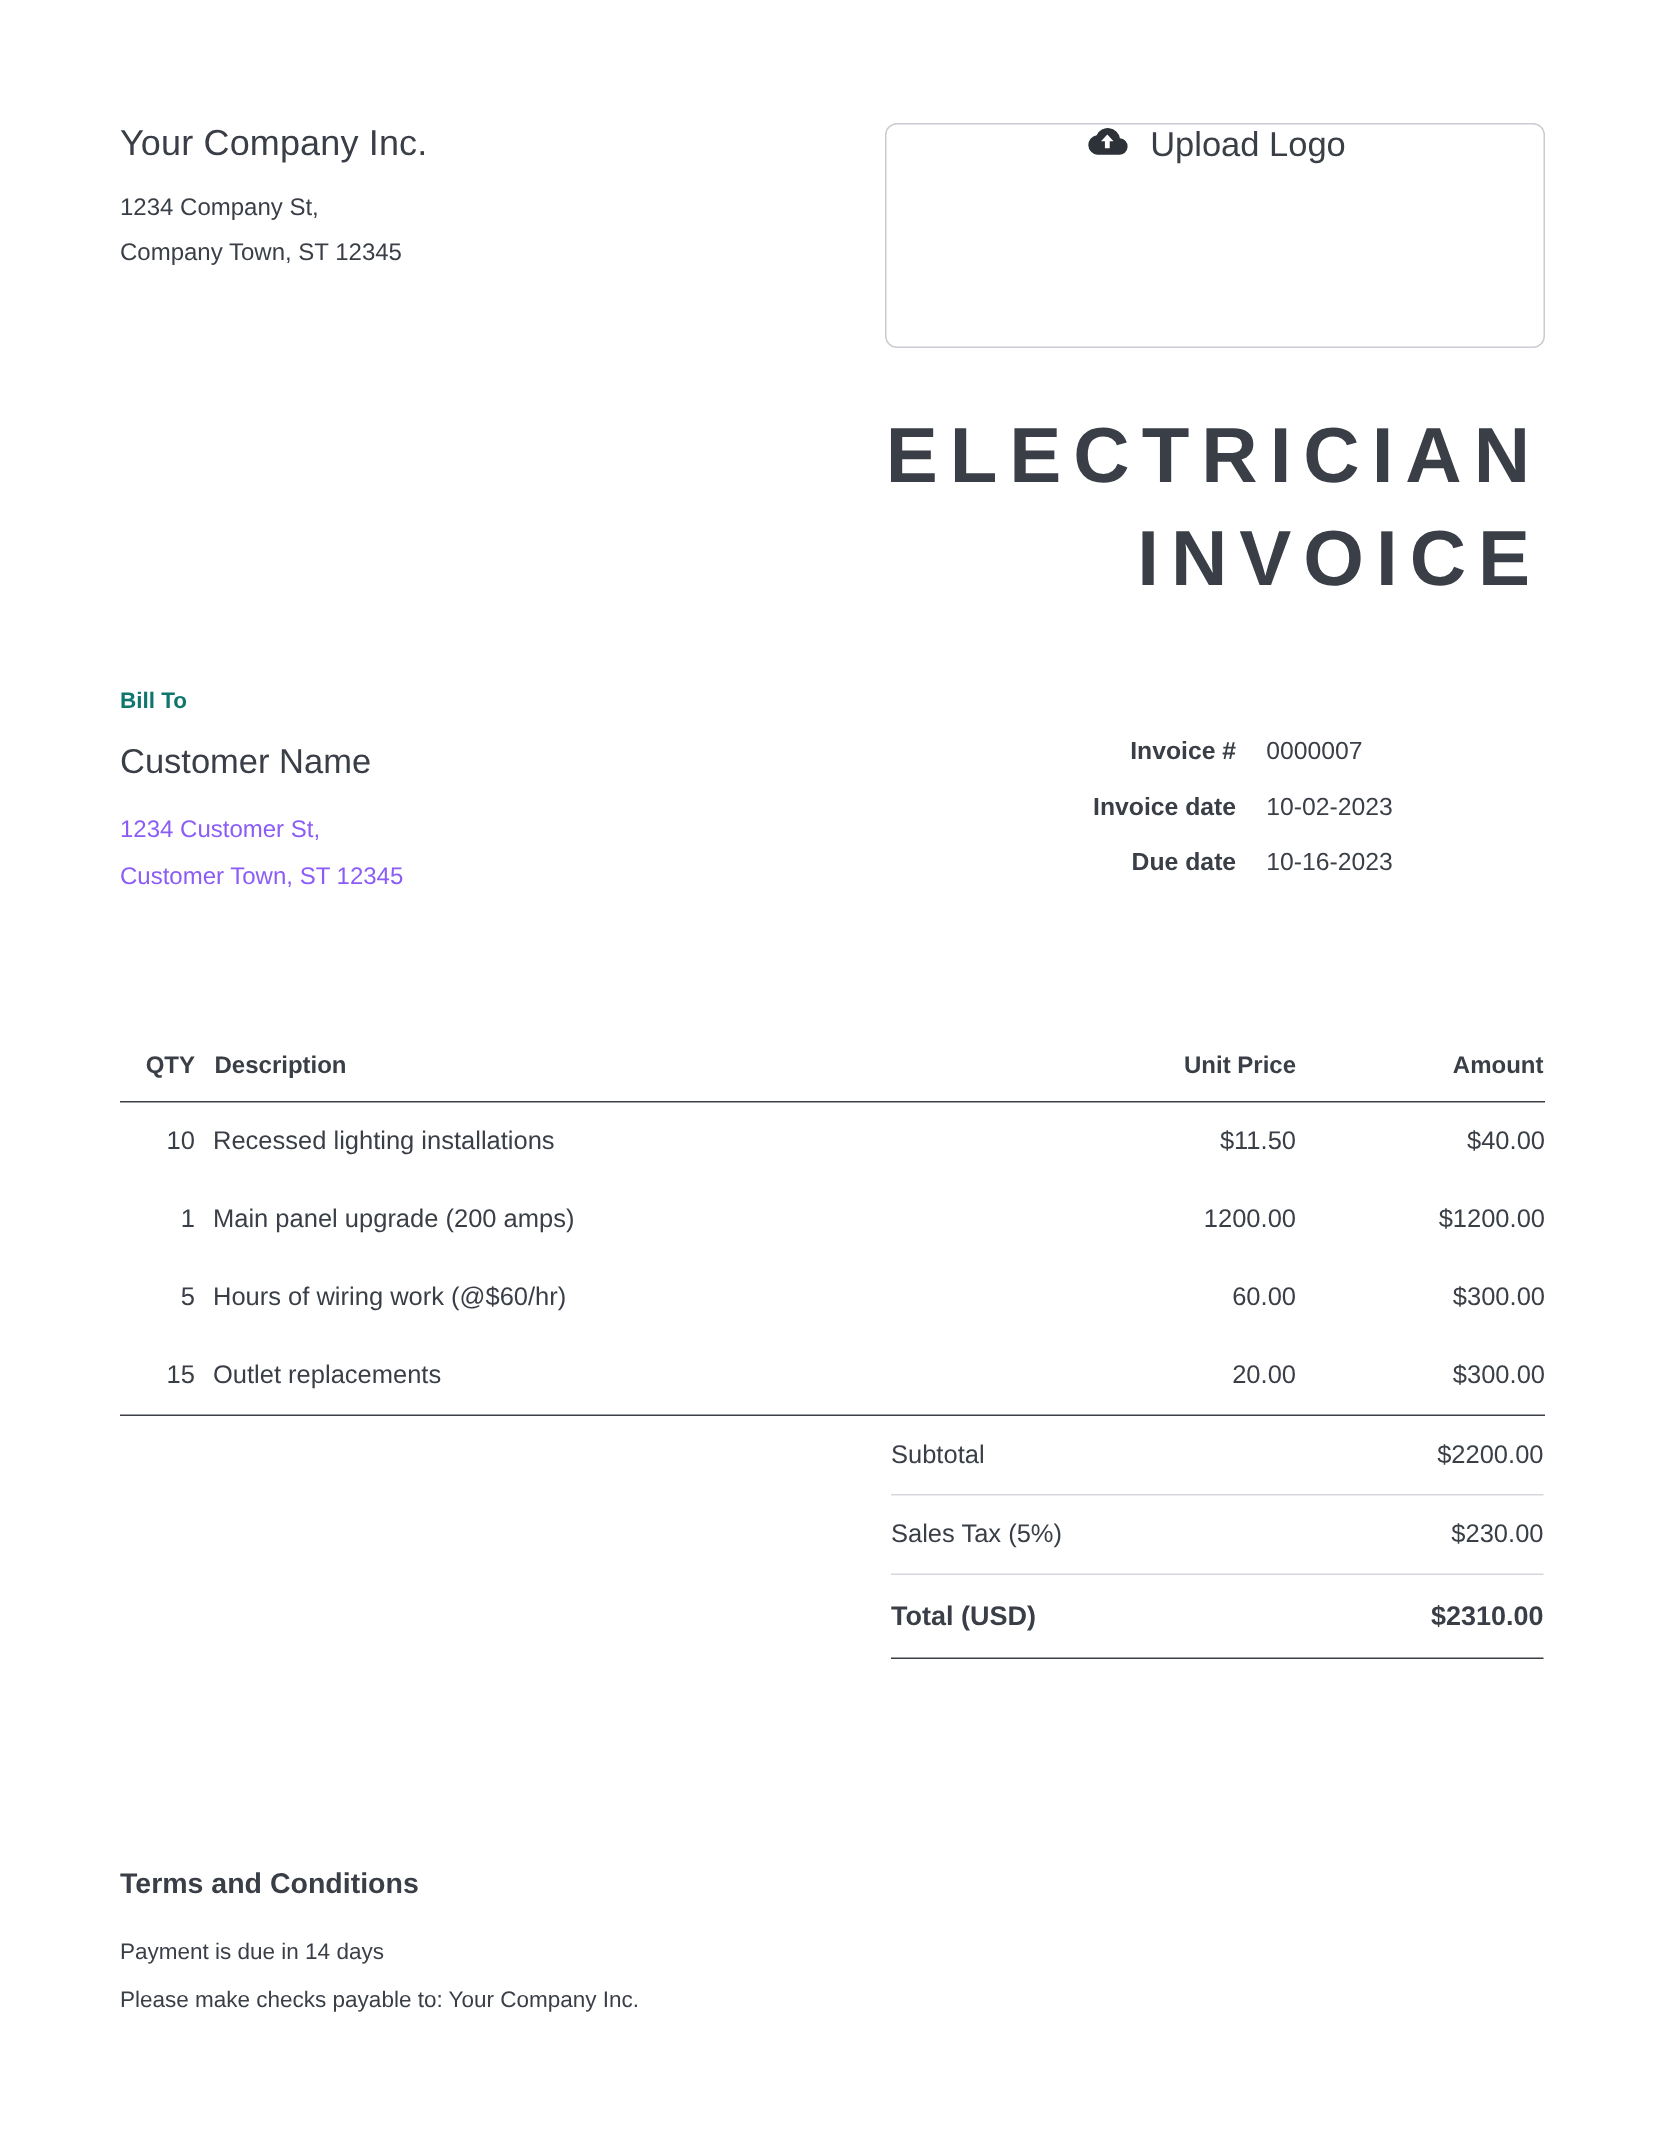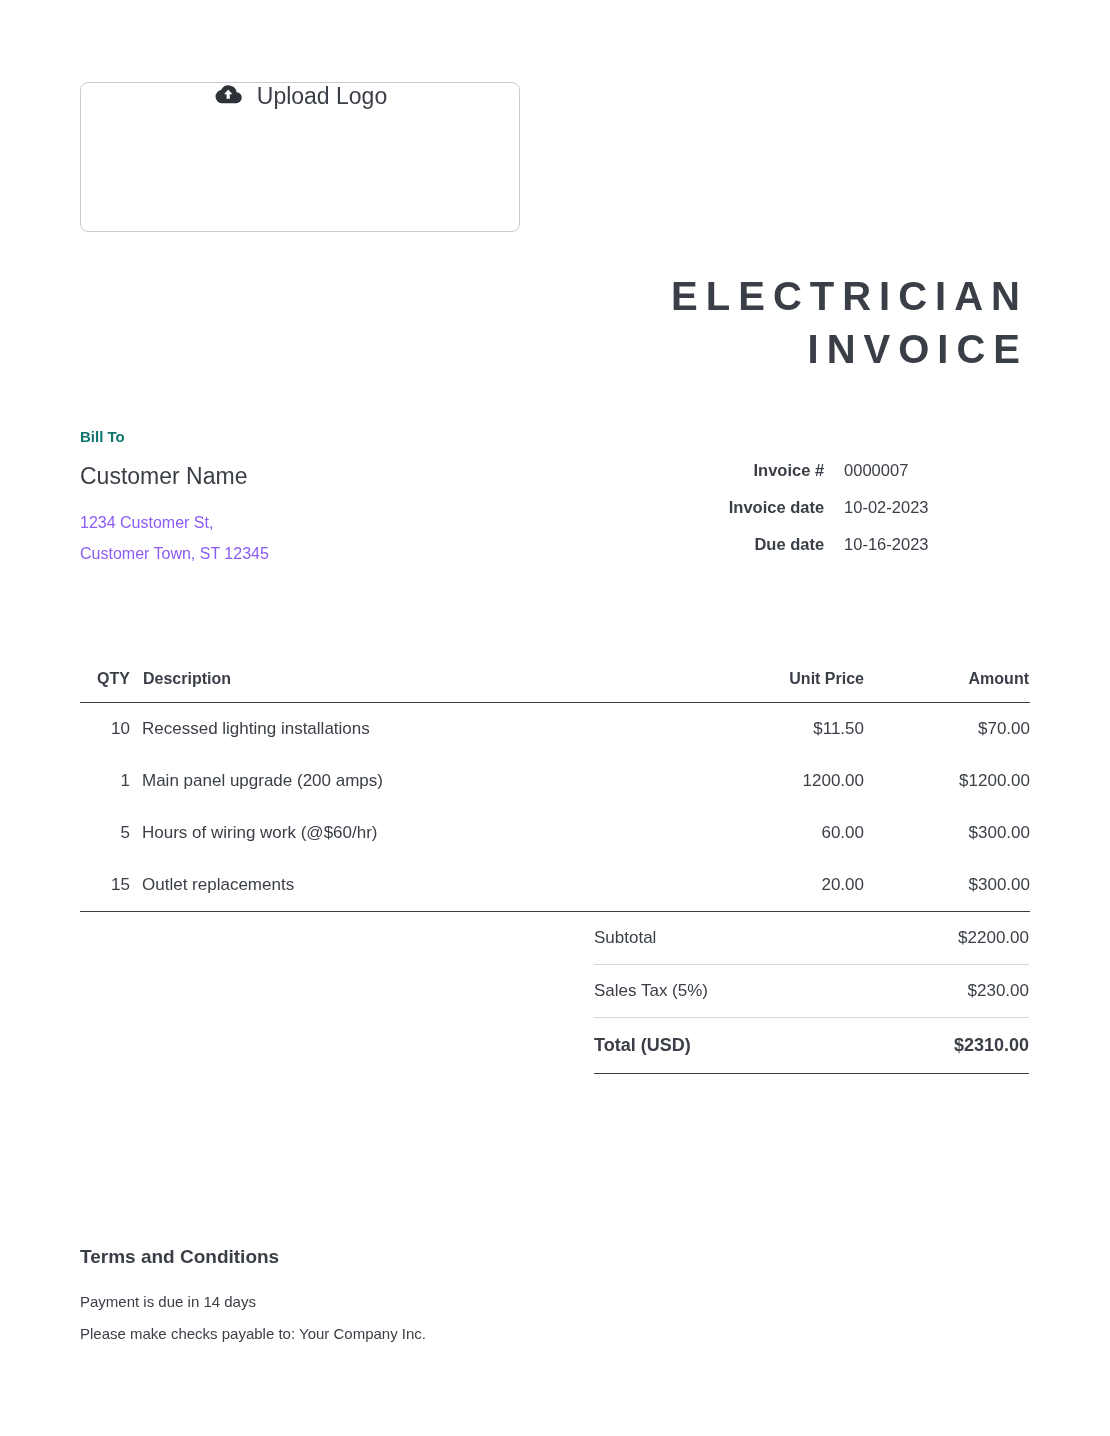--- a/index.html
+++ b/index.html
@@ -57,21 +57,21 @@
   }
   .upload-logo .label {
     font-size: 23px;
     color: #3a3f47;
   }
   .cloud-icon { display: block; }
 
   
   .doc-title {
     text-align: right;
-    font-size: 40px;
+    font-size: 52px;
     font-weight: bold;
     letter-spacing: 8px;
     line-height: 1.32;
     color: #3a3f47;
     margin-top: 38px;
     padding-right: 2px;
   }
 
   
   .mid-section {
@@ -205,20 +205,25 @@
     color: #3a3f47;
     line-height: 2.1;
   }
 </style>
 </head>
 <body>
 
 <div class="page">
 
   <div class="header">
+    <div class="company-block">
+      <div class="company-name">Your Company Inc.</div>
+      <div class="company-addr-line">1234 Company St,</div>
+      <div class="company-addr-line">Company Town, ST 12345</div>
+    </div>
 
     <div class="upload-logo">
       <span class="cloud-icon">
         <svg width="30" height="24" viewBox="0 0 30 24" xmlns="http://www.w3.org/2000/svg">
           <path d="M23.6 9.2a8.2 8.2 0 0 0-15.5-2.1A6.6 6.6 0 0 0 8.6 20.2h14.3a5.5 5.5 0 0 0 .7-11z" fill="#2d3138"></path>
           <path d="M15.2 6.6l4.2 4.6h-2.6v4.6h-3.2v-4.6h-2.6z" fill="#ffffff"></path>
         </svg>
       </span>
       <span class="label">Upload Logo</span>
     </div>
@@ -262,21 +267,21 @@
         <th class="desc">Description</th>
         <th class="unit">Unit Price</th>
         <th class="amt">Amount</th>
       </tr>
     </thead>
     <tbody>
       <tr>
         <td class="qty">10</td>
         <td class="desc">Recessed lighting installations</td>
         <td class="unit">$11.50</td>
-        <td class="amt">$70.00</td>
+        <td class="amt">$40.00</td>
       </tr>
       <tr>
         <td class="qty">1</td>
         <td class="desc">Main panel upgrade (200 amps)</td>
         <td class="unit">1200.00</td>
         <td class="amt">$1200.00</td>
       </tr>
       <tr>
         <td class="qty">5</td>
         <td class="desc">Hours of wiring work (@$60/hr)</td>

